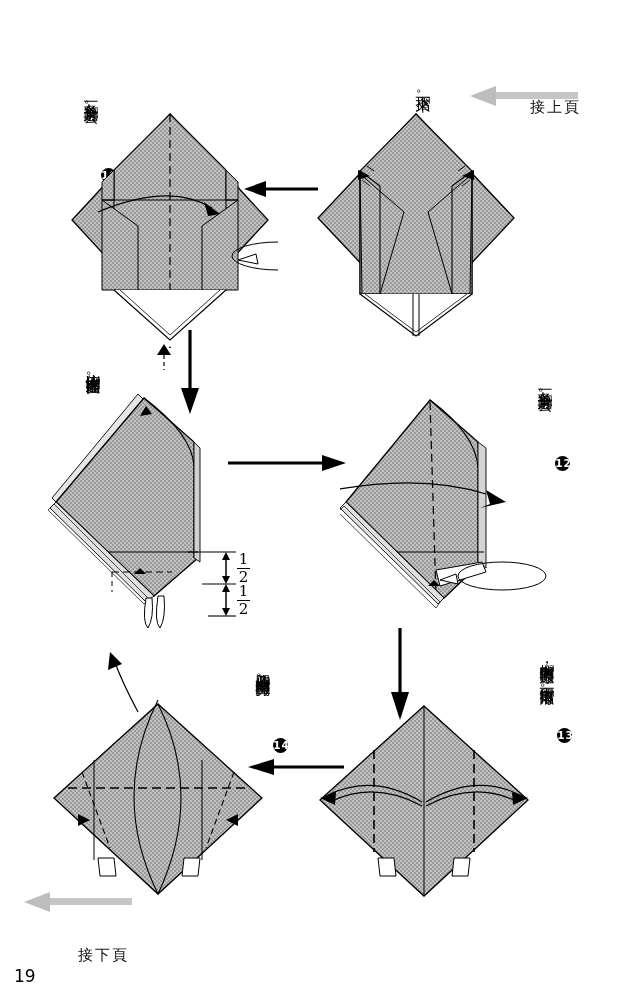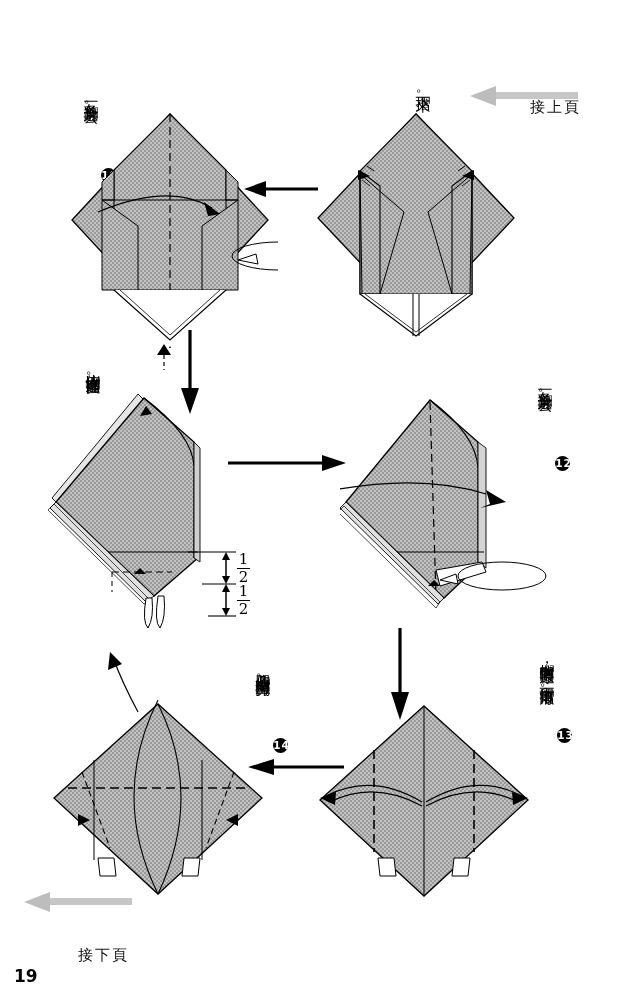--- a/index.html
+++ b/index.html
@@ -59,21 +59,21 @@
     white-space: nowrap;
     margin-top: 28px;
   }
 
   
   .pagenum {
     position: absolute;
     left: 14px;
     bottom: 14px;
     font-size: 17px;
-    font-weight: bold;
+    font-weight: normal;
     color: #000;
     font-family: "DejaVu Sans", "Liberation Sans", sans-serif;
   }
 
   
   .frac {
     position: absolute;
     font-size: 15px;
     text-align: center;
     line-height: 1.0;

